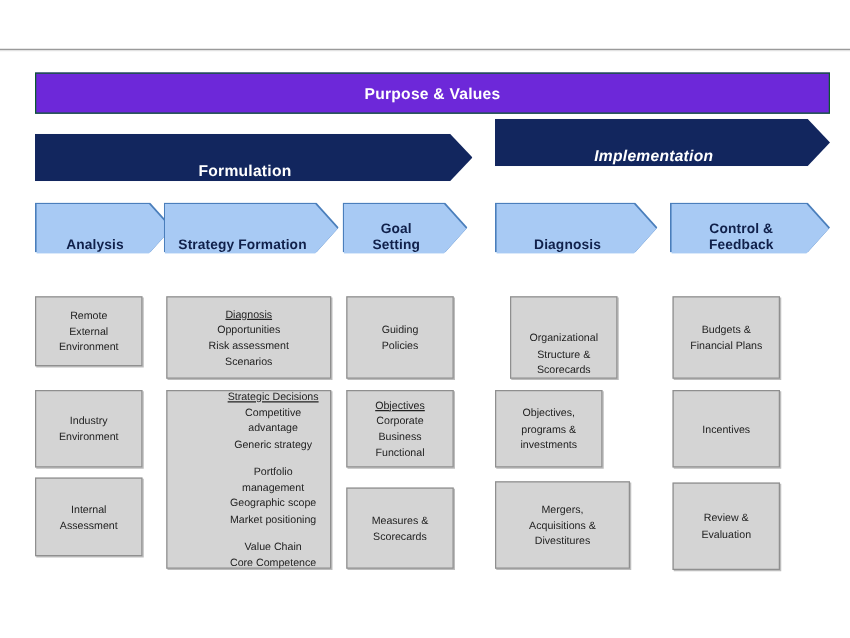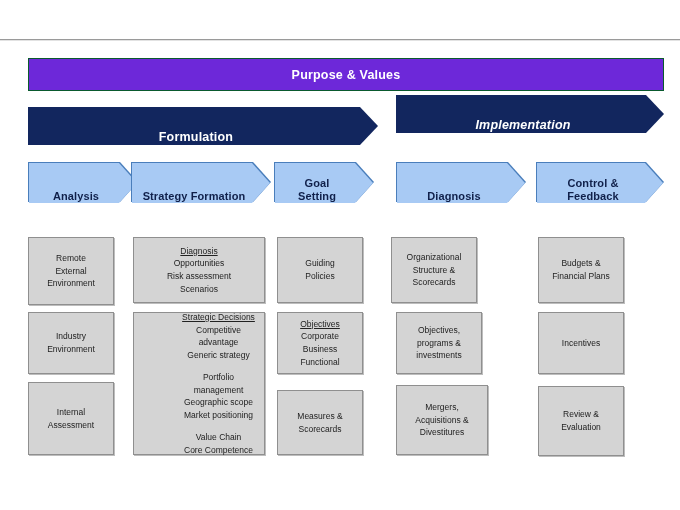--- a/index.html
+++ b/index.html
@@ -159,38 +159,38 @@
 <div class="chev-minor-border" style="left:396px; top:162px; width:130px;"></div>
 <div class="chevron chev-minor" style="left:397px; top:163px; width:128px;">
   <span class="chev-label">Diagnosis</span>
 </div>
 
 <div class="chev-minor-border" style="left:536px; top:162px; width:128px;"></div>
 <div class="chevron chev-minor" style="left:537px; top:163px; width:126px;">
   <span class="chev-label">Control &amp;<br>Feedback</span>
 </div>
 
-<div class="gbox" style="left:28px; top:237px; width:86px; height:68px;">
+<div class="gbox" style="left:28px; top:237px; width:86px; height:56px;">
   <div class="gbox-inner">
       <div class="grp">
         <span class="ln">Remote</span>
         <span class="ln">External</span>
         <span class="ln">Environment</span>
       </div>
     </div>
 </div>
 <div class="gbox" style="left:28px; top:312px; width:86px; height:62px;">
   <div class="gbox-inner">
       <div class="grp">
         <span class="ln">Industry</span>
         <span class="ln">Environment</span>
       </div>
     </div>
 </div>
-<div class="gbox" style="left:28px; top:382px; width:86px; height:73px;align-items:center;">
+<div class="gbox" style="left:28px; top:382px; width:86px; height:63px;align-items:center;">
   <div class="gbox-inner">
       <div class="grp">
         <span class="ln">Internal</span>
         <span class="ln">Assessment</span>
       </div>
     </div>
 </div>
 
 <div class="gbox" style="left:133px; top:237px; width:132px; height:66px;">
   <div class="gbox-inner">
@@ -241,39 +241,39 @@
 </div>
 <div class="gbox" style="left:277px; top:390px; width:86px; height:65px;">
   <div class="gbox-inner">
       <div class="grp">
         <span class="ln">Measures &amp;</span>
         <span class="ln">Scorecards</span>
       </div>
     </div>
 </div>
 
-<div class="gbox" style="left:391px; top:237px; width:86px; height:66px;">
+<div class="gbox" style="left:408px; top:237px; width:86px; height:66px;align-items:flex-end;">
   <div class="gbox-inner">
       <div class="grp">
         <span class="ln">Organizational</span>
         <span class="ln">Structure &amp;</span>
         <span class="ln">Scorecards</span>
       </div>
     </div>
 </div>
 <div class="gbox" style="left:396px; top:312px; width:86px; height:62px;">
   <div class="gbox-inner">
       <div class="grp">
         <span class="ln">Objectives,</span>
         <span class="ln">programs &amp;</span>
         <span class="ln">investments</span>
       </div>
     </div>
 </div>
-<div class="gbox" style="left:396px; top:385px; width:92px; height:70px;">
+<div class="gbox" style="left:396px; top:385px; width:108px; height:70px;">
   <div class="gbox-inner">
       <div class="grp">
         <span class="ln">Mergers,</span>
         <span class="ln">Acquisitions &amp;</span>
         <span class="ln">Divestitures</span>
       </div>
     </div>
 </div>
 
 <div class="gbox" style="left:538px; top:237px; width:86px; height:66px;">

